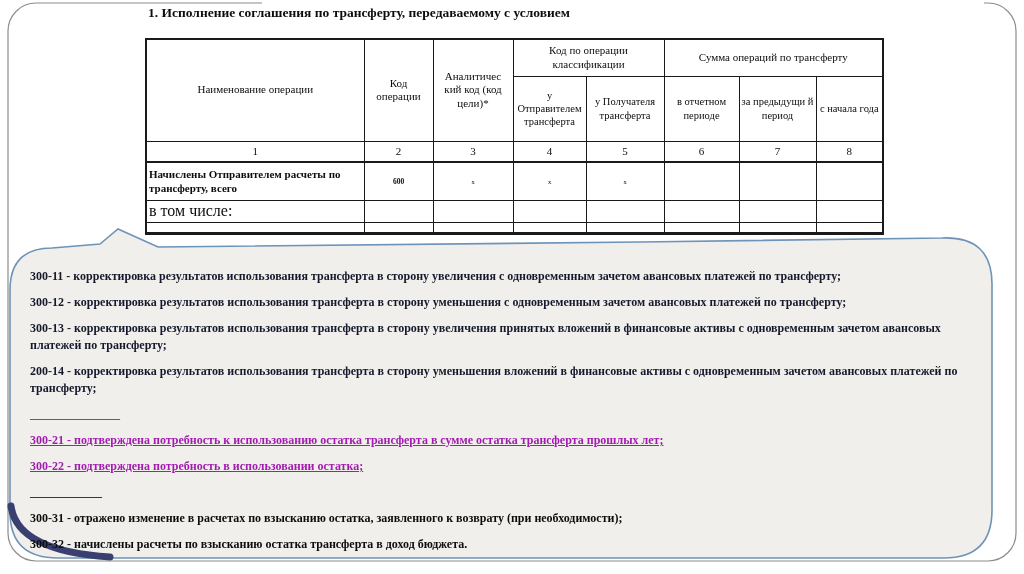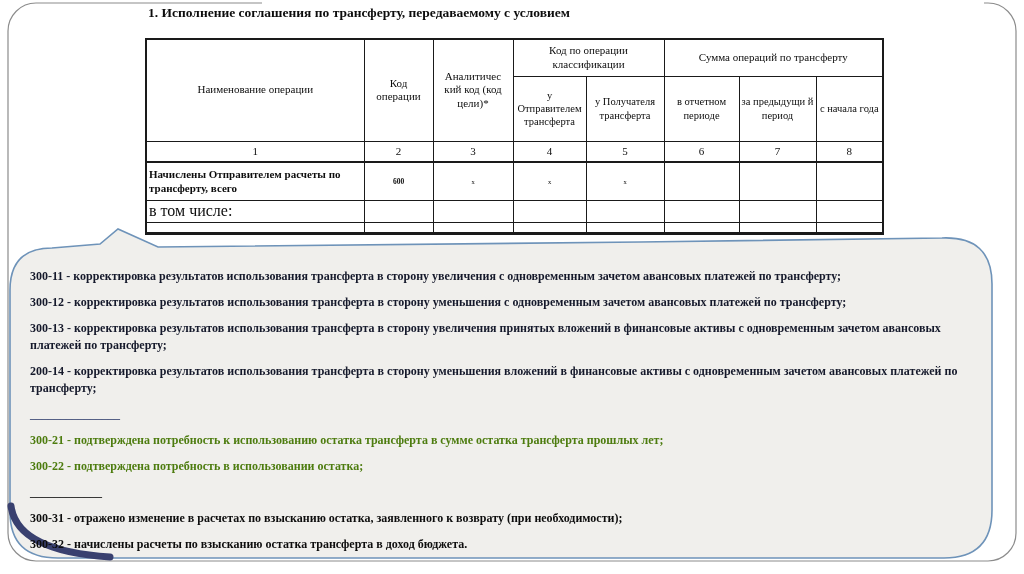--- a/index.html
+++ b/index.html
@@ -29,21 +29,21 @@
   td.rowname{font-size:11px;font-weight:bold;text-align:left;vertical-align:middle;line-height:1.3;padding-left:3px;margin-left:24px;}
   td.opcode{font-size:7.5px;font-weight:bold;text-align:center;vertical-align:middle;}
   td.xmark{font-size:6.5px;text-align:center;vertical-align:middle;}
   td.subrow{font-size:16px;text-align:left;vertical-align:middle;padding-left:10px;}
   .callout-text{
     position:absolute;left:30px;top:256px;width:946px;
     font-weight:bold;font-size:12px;line-height:17px;margin-top:12px;
   }
   .callout-text p{margin:0 0 9px 0;}
   .c-dark{color:#15192b;}
-  .c-navy{color:#4d7c0f;}
+  .c-navy{color:#a21caf;text-decoration:underline;}
   .c-black{color:#0d0d0d;}
   .sep1{color:#44507a;}
   .sep2{color:#222222;}
 </style>
 </head>
 <body>
 
 <div class="slide">
 
   <svg class="layer" width="1024" height="574">

